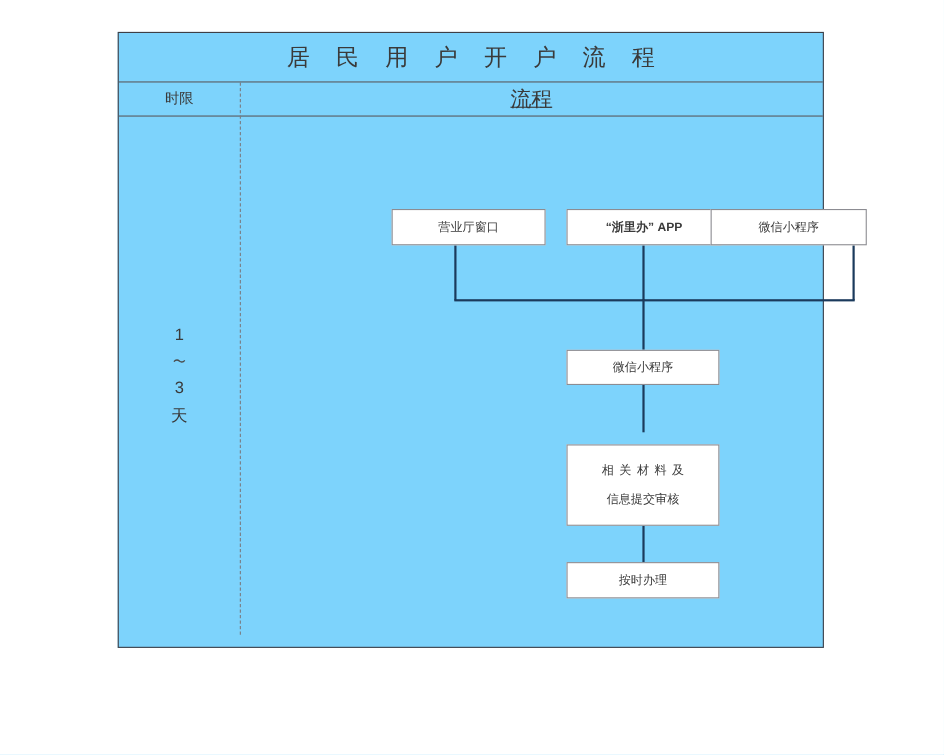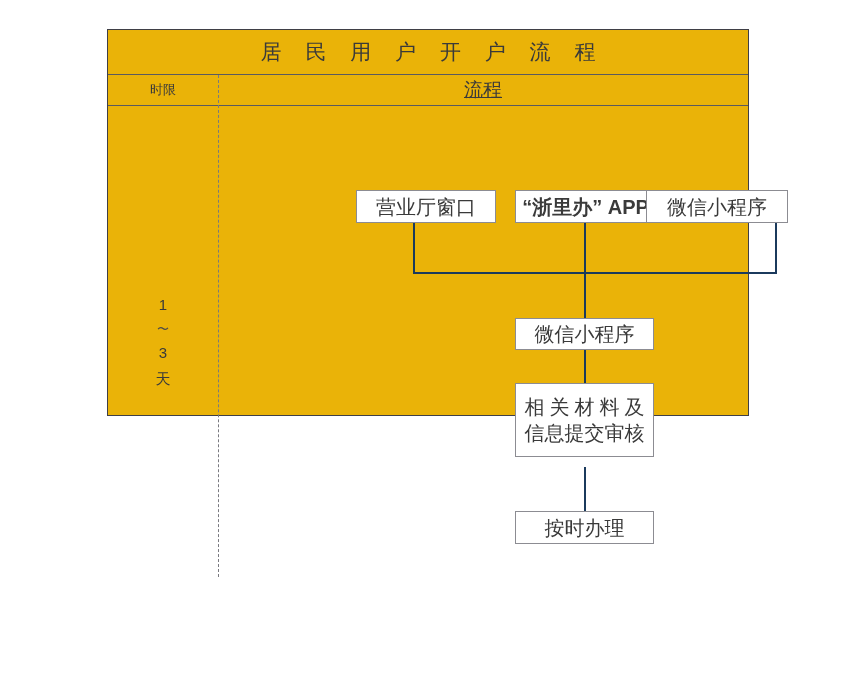--- a/index.html
+++ b/index.html
@@ -14,24 +14,24 @@
     color: #3a3a3a;
     overflow: hidden;
   }
 
   
   #chart-table {
     position: absolute;
     left: 107px;
     top: 29px;
     width: 642px;
-    height: 387px;
+    height: 560px;
     border: 1.6px solid #3f3f46;
     box-sizing: border-box;
-    background: #eab308;
+    background: #7dd3fc;
   }
 
   .title-row {
     position: absolute;
     left: 0;
     top: 0;
     width: 100%;
     height: 45px;
     border-bottom: 1.3px solid #5a5a5f;
     box-sizing: border-box;
@@ -125,33 +125,33 @@
 
   .node {
     position: absolute;
     box-sizing: border-box;
     border: 1.2px solid #8c8c92;
     background: #ffffff;
     display: flex;
     flex-direction: column;
     align-items: center;
     justify-content: center;
-    font-size: 20px;
+    font-size: 11px;
     color: #3a3a3a;
     z-index: 3;
     white-space: nowrap;
   }
 
   
   #node-hall      { left: 138px; top: 84px;  width: 140px; height: 33px; }
   #node-zlb       { left: 297px; top: 84px;  width: 141px; height: 33px; font-weight: bold; }
   #node-wechat    { left: 428px; top: 84px;  width: 142px; height: 33px; }
 
   #node-accept    { left: 297px; top: 212px; width: 139px; height: 32px; }
-  #node-materials { left: 297px; top: 277px; width: 139px; height: 74px; }
+  #node-materials { left: 297px; top: 298px; width: 139px; height: 74px; }
   #node-process   { left: 297px; top: 405px; width: 139px; height: 33px; }
 
   .node-line { line-height: 26px; }
   .node-line.spaced { letter-spacing: 5px; text-indent: 5px; }
 
   
   .conn {
     position: absolute;
     background: #1b3a5c;
     z-index: 1;

